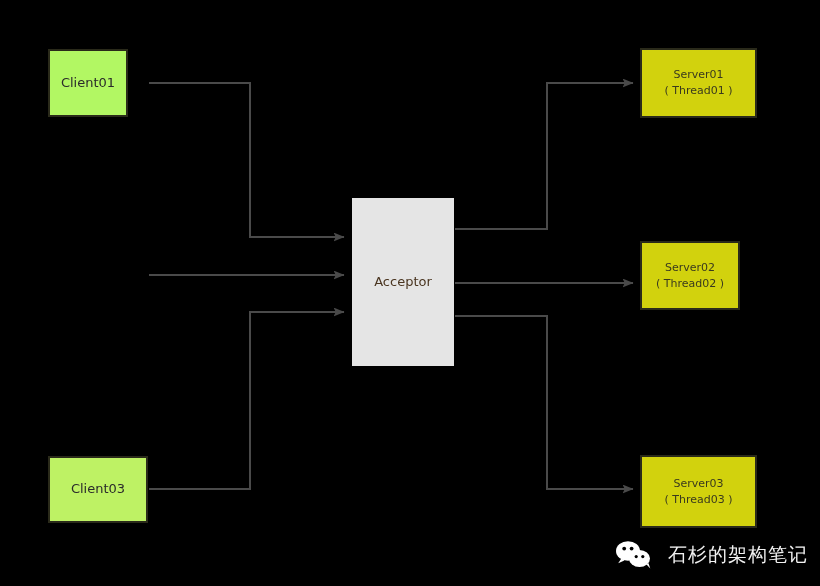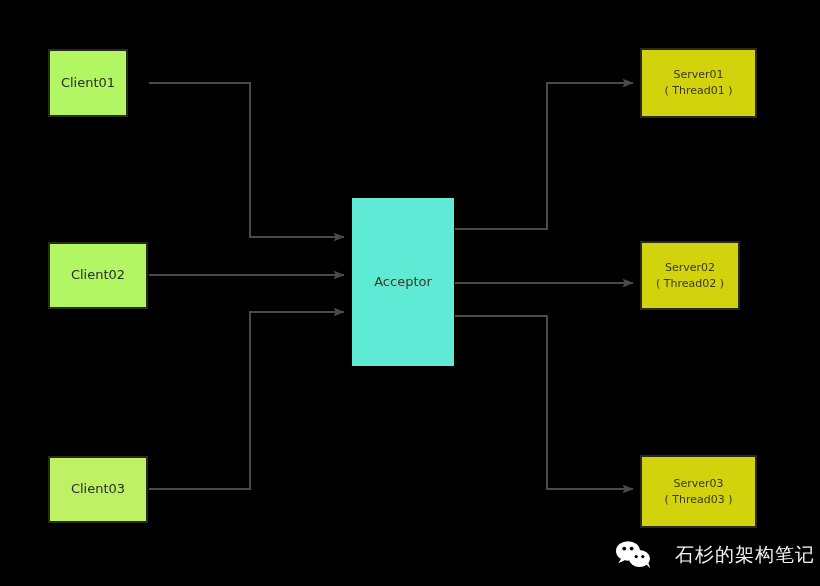--- a/index.html
+++ b/index.html
@@ -39,38 +39,38 @@
     background: #bef264;
     color: #2b2b2b;
     font-size: 13px;
   }
   .server {
     background: #d2d20d;
     color: #3a3a1e;
     font-size: 11px;
   }
   .acceptor {
-    background: #5eead4;
+    background: #e5e5e5;
     color: #4a3520;
     font-size: 13px;
     border: none;
   }
   .edge-layer {
     position: absolute;
     left: 0;
     top: 0;
     width: 820px;
     height: 586px;
     pointer-events: none;
   }
   .wm {
     position: absolute;
     display: flex;
     align-items: center;
-    gap: 22px;
+    gap: 15px;
   }
   .wm-text {
     color: #f2f2f2;
     font-size: 19px;
     letter-spacing: 1px;
     white-space: nowrap;
   }
   .wm-logo {
     width: 38px;
     height: 30px;
@@ -94,23 +94,20 @@
     <path d="M 149,489 L 250,489 L 250,312 L 344,312" fill="none" stroke="#4a4a4a" stroke-width="2" marker-end="url(#arrowhead)"></path>
     <path d="M 455,229 L 547,229 L 547,83 L 633,83" fill="none" stroke="#4a4a4a" stroke-width="2" marker-end="url(#arrowhead)"></path>
     <path d="M 455,283 L 633,283" fill="none" stroke="#4a4a4a" stroke-width="2" marker-end="url(#arrowhead)"></path>
     <path d="M 455,316 L 547,316 L 547,489 L 633,489" fill="none" stroke="#4a4a4a" stroke-width="2" marker-end="url(#arrowhead)"></path>
   </svg>
 
   <div class="node client" style="left:48px; top:49px; width:80px; height:68px;">
     <span class="node-label">Client01</span>
   </div>
 
-  <div class="node client" style="left:48px; top:242px; width:100px; height:67px;">
-    <span class="node-label">Client02</span>
-  </div>
 
   <div class="node client-alt" style="left:48px; top:456px; width:100px; height:67px;">
     <span class="node-label">Client03</span>
   </div>
 
   <div class="node acceptor" style="left:352px; top:198px; width:102px; height:168px;">
     <span class="node-label">Acceptor</span>
   </div>
 
   <div class="node server" style="left:640px; top:48px; width:117px; height:70px;">

